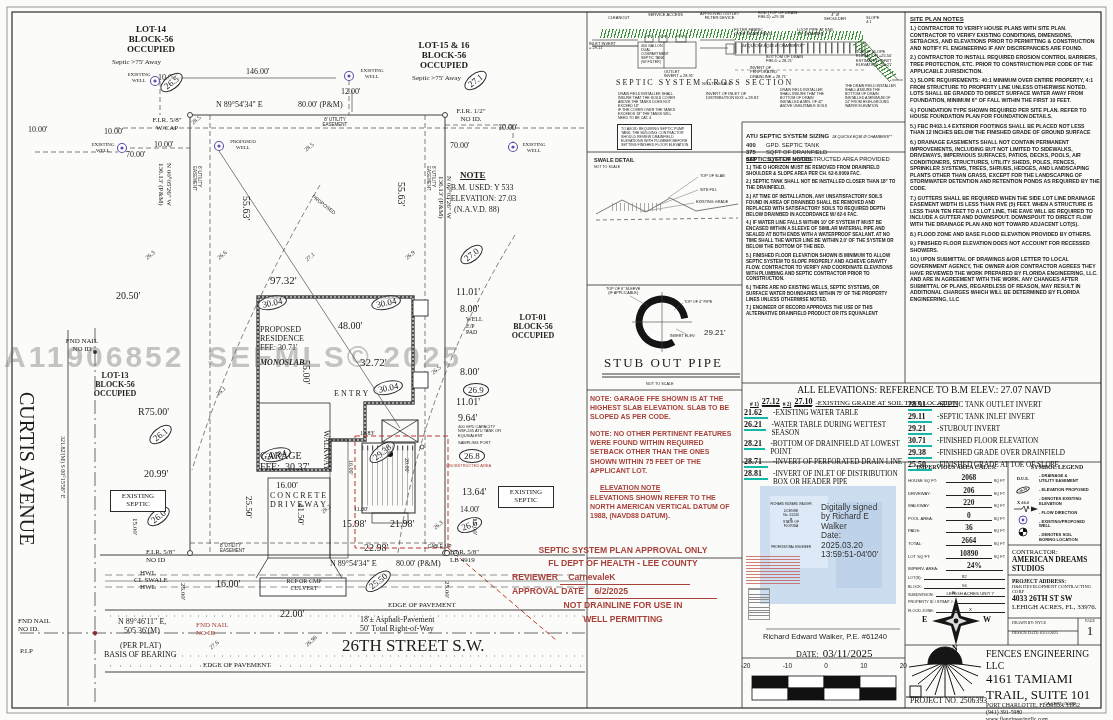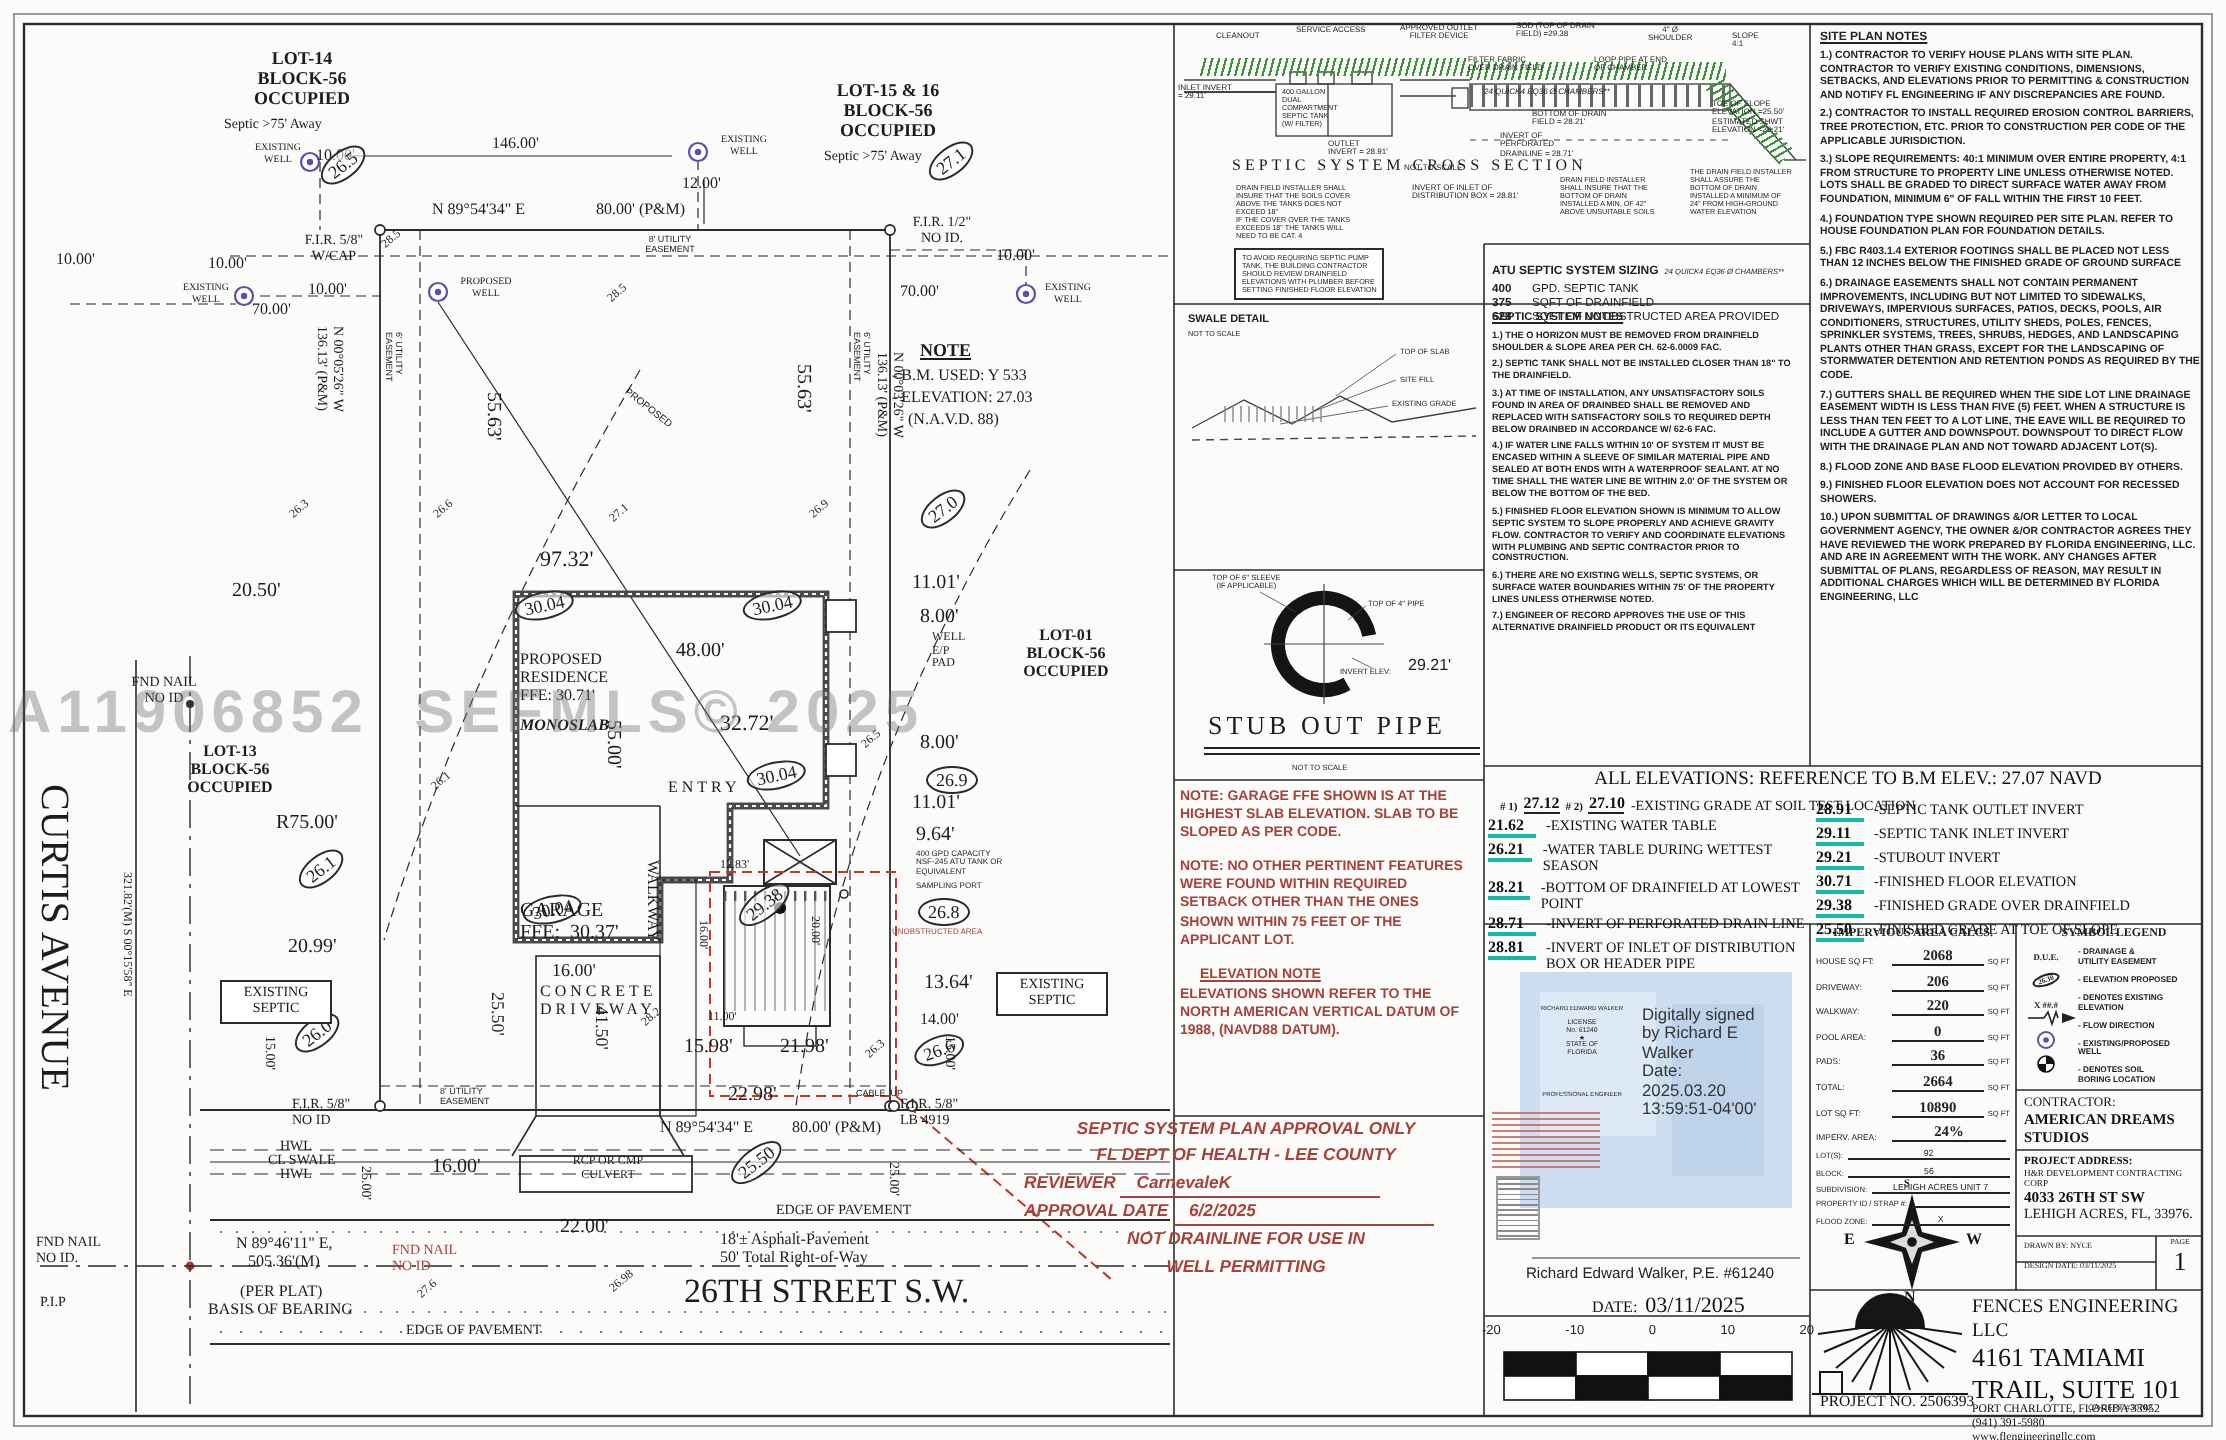--- a/index.html
+++ b/index.html
@@ -33,26 +33,26 @@
   .snotes .ttl{font-size:6px;}
   .snotes .note{font-size:5.2px;font-weight:600;line-height:1.27;margin-bottom:3px;}
   .sepnotes{left:746px;top:156px;width:152px;}
   .sepnotes .ttl{font-size:5.6px;}
   .sepnotes .note{font-size:4.6px;font-weight:600;line-height:1.3;margin-bottom:2.5px;}
   
   .rednotes{left:590px;top:394px;width:148px;color:#a8413a;font-size:7px;font-weight:600;line-height:1.3;}
   .rednotes p{margin:0 0 8px 0;}
   .rednotes .rtitle{text-decoration:underline;margin:0 0 1px 10px;}
   
-  .approval{left:512px;top:558px;width:222px;color:#a8413a;font-size:8.6px;font-weight:600;line-height:1.55;font-style:italic;}
+  .approval{left:512px;top:544px;width:222px;color:#a8413a;font-size:8.6px;font-weight:600;line-height:1.55;}
   .approval .c{text-align:center;}
   .appr-u{display:inline-block;border-bottom:1px solid #a8413a;min-width:118px;padding:0 4px 0 8px;}
   
   .elev-hdr{left:742px;top:385px;width:364px;text-align:center;font-family:"Liberation Serif",serif;font-size:9.5px;color:#111;}
-  .elev-sub{left:750px;top:397px;font-family:"Liberation Serif",serif;font-size:7px;color:#111;display:flex;align-items:flex-end;gap:3px;}
+  .elev-sub{left:750px;top:397px;font-family:"Liberation Serif",serif;font-size:7px;color:#111;display:flex;align-items:flex-end;gap:3px;text-decoration:underline;}
   .elev-sub .mk{font-size:5.5px;font-weight:bold;}
   .elev-sub .vv{font-size:8px;border-bottom:1px solid #222;font-weight:bold;}
   .ellist{display:flex;flex-direction:column;gap:1px;color:#111;}
   .elrow{display:flex;gap:5px;align-items:flex-start;}
   .elv{font-family:"Liberation Serif",serif;font-size:8px;font-weight:bold;border-bottom:2px solid #14b8a6;width:24px;}
   .ell{font-family:"Liberation Serif",serif;font-size:7.2px;white-space:pre-line;line-height:1.15;padding-top:1px;}
   .elev-left{left:744px;top:408px;width:162px;}
   .elev-right{left:908px;top:400px;width:196px;}
   
   .imperv{left:908px;top:464px;width:97px;color:#222;}

